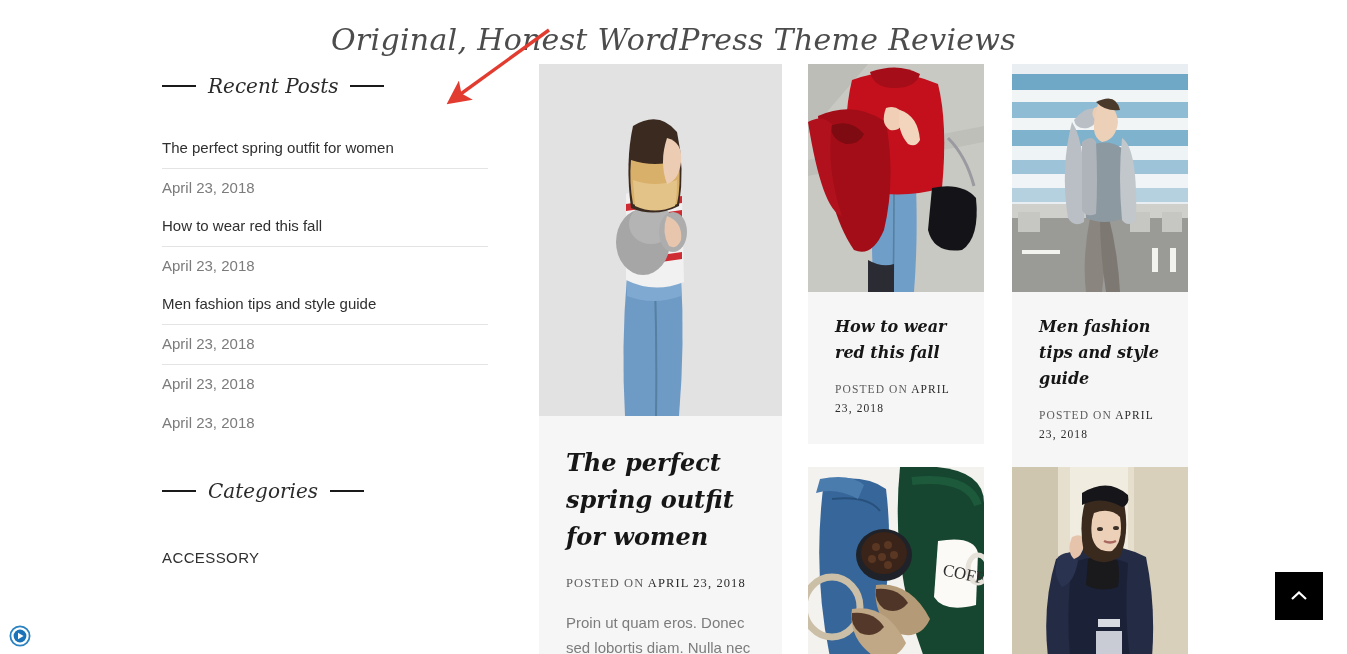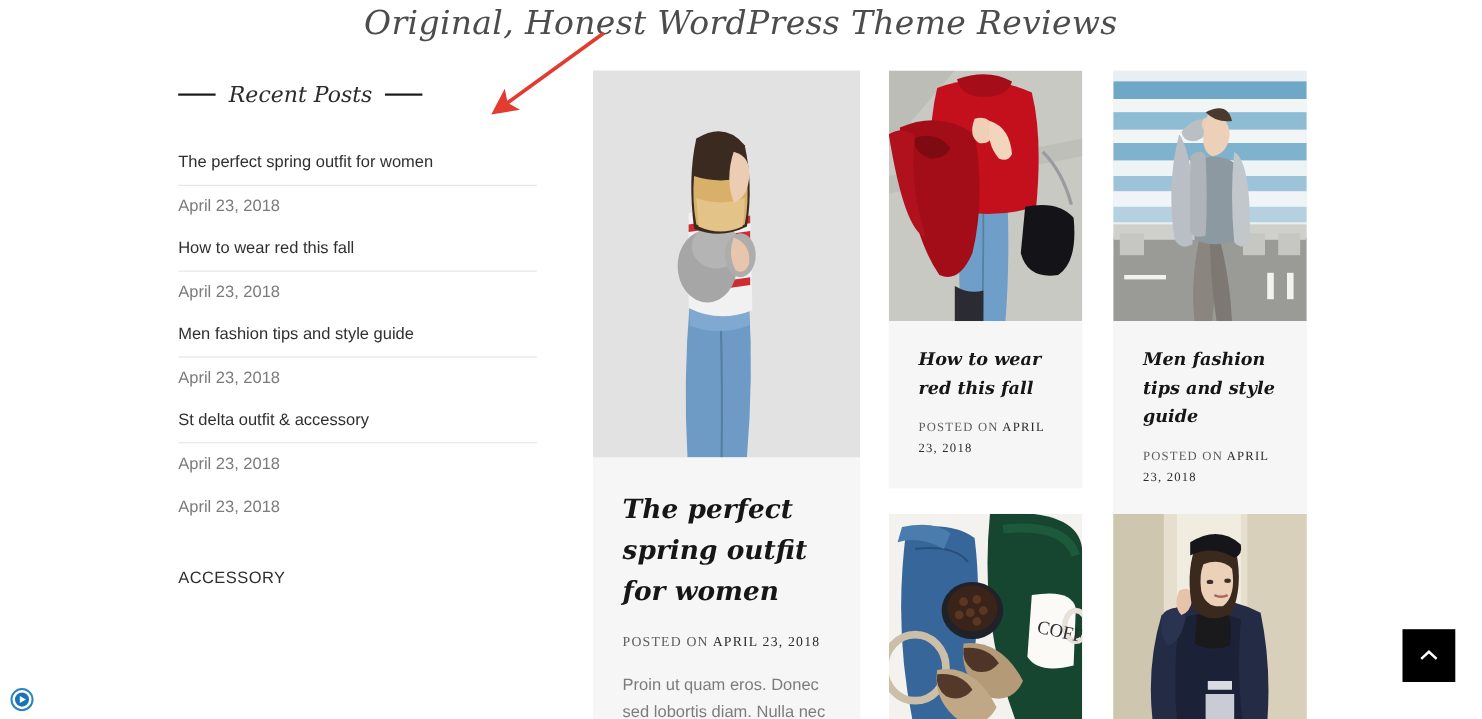--- a/index.html
+++ b/index.html
@@ -26,21 +26,21 @@
     left: 0; top: 0;
     width: 1347px;
     text-align: center;
     font-family: "DejaVu Serif", serif;
     font-style: italic;
     font-weight: 400;
     font-size: 30px;
     letter-spacing: 0.3px;
     color: #4c4c4c;
     line-height: 38px;
-    padding-top: 3px;
+    padding-top: 21px;
     white-space: nowrap;
   }
 
   
   .annotation-arrow {
     position: absolute;
     left: 430px; top: 18px;
     width: 135px; height: 100px;
     pointer-events: none;
   }
@@ -211,28 +211,32 @@
       </li>
       <li class="recent-item">
         <a class="r-title" href="#">How to wear red this fall</a>
         <span class="r-date">April 23, 2018</span>
       </li>
       <li class="recent-item">
         <a class="r-title" href="#">Men fashion tips and style guide</a>
         <span class="r-date">April 23, 2018</span>
       </li>
       <li class="recent-item">
-        <a class="r-title" href="#">St delta outfit &amp; accessory</a>
         <span class="r-date">April 23, 2018</span>
       </li>
       <li class="recent-item last">
         <span class="r-date">April 23, 2018</span>
       </li>
     </ul>
 
+    <div class="widget-title cat-title">
+      <span class="rule"></span>
+      <span class="txt">Categories</span>
+      <span class="rule"></span>
+    </div>
 
     <ul class="cat-list">
       <li class="cat-item">
         <a class="c-link" href="#">ACCESSORY</a>
       </li>
 
     </ul>
   </aside>
 
   <main class="grid">

